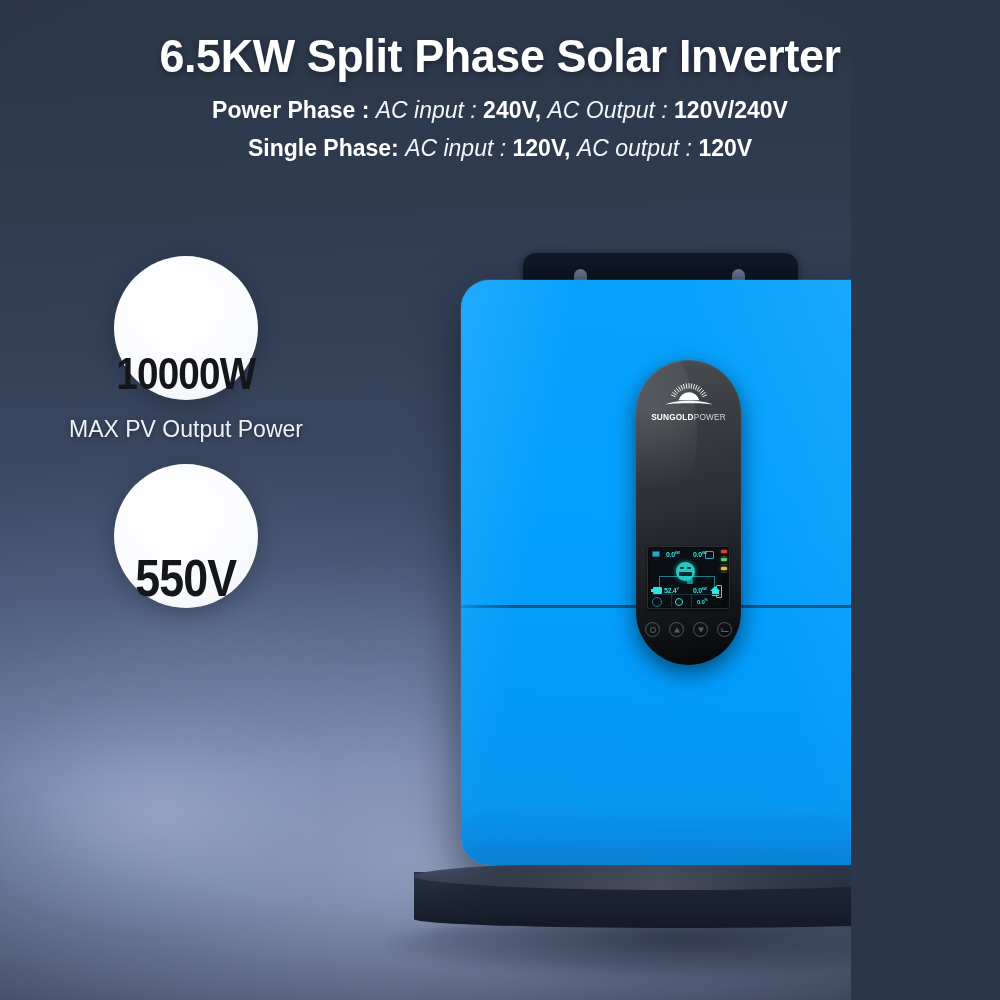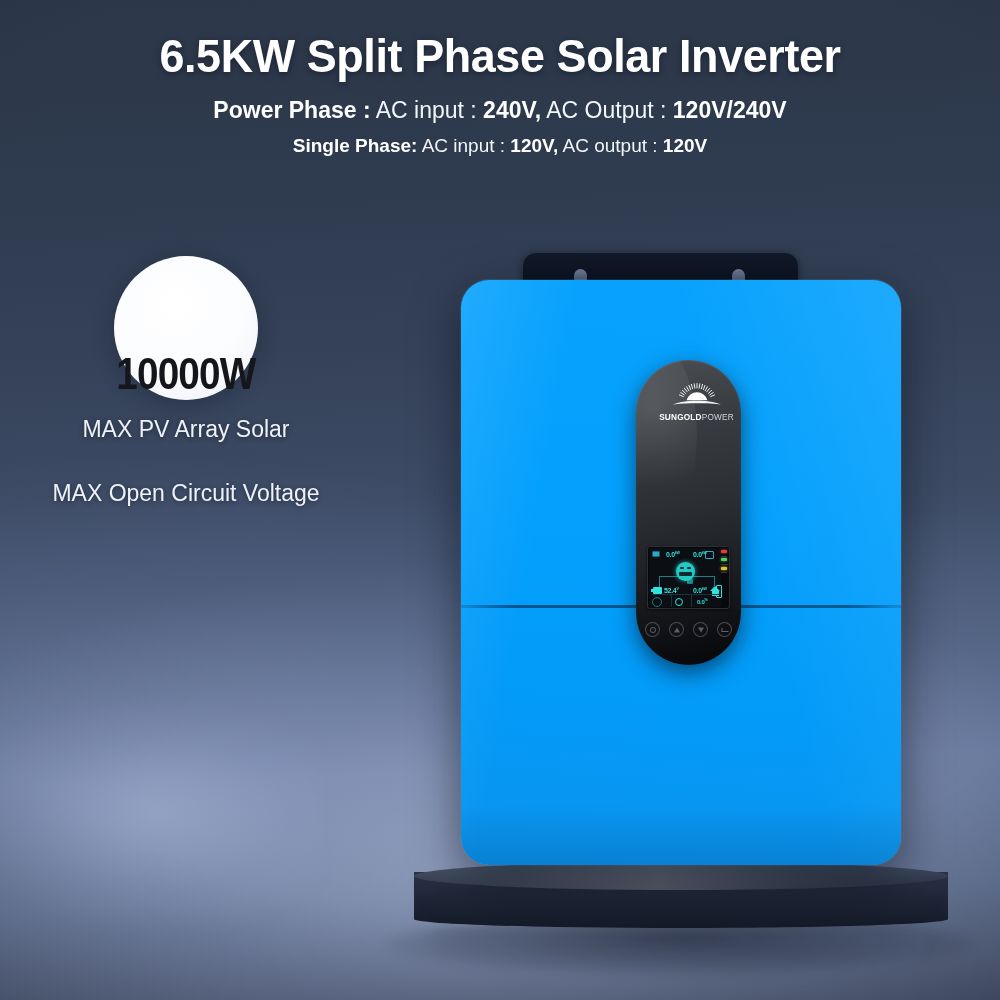--- a/index.html
+++ b/index.html
@@ -2,21 +2,21 @@
 <html><head>
 <meta charset="utf-8">
 <style>
   html,body{margin:0;padding:0;}
   body{
     width:1000px;height:1000px;overflow:hidden;
     font-family:"Liberation Sans", sans-serif;
     background:#2b3648;
   }
   #stage{
-    position:relative;width:1000px;height:1000px;overflow:hidden;
+    position:relative;width:851px;height:1000px;overflow:hidden;
     background:
       radial-gradient(120% 55% at 50% 86%, rgba(186,198,228,.52) 0%, rgba(150,166,205,.30) 28%, rgba(90,106,145,.10) 55%, rgba(0,0,0,0) 76%),
       radial-gradient(95% 48% at 14% 80%, rgba(173,187,221,.34) 0%, rgba(120,136,178,.14) 45%, rgba(0,0,0,0) 72%),
       radial-gradient(80% 40% at 88% 78%, rgba(150,166,206,.22) 0%, rgba(0,0,0,0) 68%),
       linear-gradient(178deg,#2c3749 0%,#2e3a4d 16%,#344158 34%,#3d4b65 50%,#4c5c7a 64%,#5d6e90 76%,#53637f 88%,#454f66 96%,#3b4458 100%);
   }
   #stage::after{
     content:"";position:absolute;inset:0;pointer-events:none;
     background:radial-gradient(130% 95% at 50% 42%, rgba(0,0,0,0) 52%, rgba(18,24,36,.30) 88%, rgba(14,19,30,.46) 100%);
   }
@@ -24,23 +24,23 @@
   
   .header{position:absolute;left:0;top:0;width:1000px;z-index:6;text-align:center;}
   .title{
     font-size:47px;font-weight:bold;color:#ffffff;letter-spacing:-.4px;
     margin-top:32px;line-height:1.04;
     text-shadow:0 2px 7px rgba(10,16,28,.55);
     transform:scaleX(.955);
   }
   .subline{color:#ffffff;line-height:1.1;white-space:nowrap;}
   .sub1{font-size:23px;margin-top:17px;}
-  .sub2{font-size:19px;margin-top:13px;}
+  .sub2{font-size:23px;margin-top:13px;}
   .b{font-weight:bold;}
-  .l{font-weight:normal;color:#f2f5fa;}
+  .l{font-weight:normal;color:#f2f5fa;font-style:italic;}
 
   
   .feature{position:absolute;z-index:6;text-align:center;width:360px;left:6px;}
   .circle{
     width:144px;height:144px;border-radius:50%;margin:0 auto;
     background:radial-gradient(circle at 42% 34%, #ffffff 0%, #fbfcfe 55%, #eef1f6 100%);
     display:flex;align-items:flex-end;justify-content:center;
     box-shadow:0 5px 22px rgba(10,16,30,.30);
   }
   .circle span{
@@ -104,21 +104,21 @@
     box-shadow:0 8px 22px rgba(4,8,16,.55), inset 0 1px 2px rgba(255,255,255,.10);
     overflow:hidden;
   }
   .panel-gloss{
     position:absolute;left:-12%;top:-4%;width:70%;height:56%;
     border-radius:50%;
     background:radial-gradient(circle at 40% 35%, rgba(255,255,255,.13) 0%, rgba(255,255,255,0) 68%);
   }
 
   
-  .logo{position:absolute;left:8px;top:22px;width:105px;text-align:center;}
+  .logo{position:absolute;left:0;top:22px;width:105px;text-align:center;}
   .logo svg{display:block;margin:0 auto;}
   .logo-text{margin-top:3px;font-size:8.6px;letter-spacing:.2px;color:#ffffff;transform:scaleX(.96);}
   .logo-text .g1{font-weight:bold;}
   .logo-text .g2{font-weight:normal;color:#cfd4da;}
 
   
   .lcd{
     position:absolute;left:11px;top:186px;width:83px;height:63px;
     background:#07090c;border-radius:3px;
     box-shadow:inset 0 0 0 1px #2a2f36, 0 1px 3px rgba(0,0,0,.6);
@@ -232,25 +232,27 @@
       <span class="b">120V,</span>
       <span class="l">AC output :</span>
       <span class="b">120V</span>
     </div>
   </div>
 
   <div class="feature" id="f1">
     <div class="circle">
       <span class="cw-10000">10000W</span>
     </div>
-    <div class="caption">MAX PV Array Solar</div>
+    <div class="caption">MAX PV Output Power</div>
   </div>
 
   <div class="feature" id="f2">
-    <div class="caption">MAX Open Circuit Voltage</div>
+    <div class="circle">
+      <span class="cw-550">550V</span>
+    </div>
   </div>
 
 
   <div class="glow-l"></div>
 
   <div class="product">
 
     <div class="bracket">
       <div class="screw s1"></div>
       <div class="screw s2"></div>

